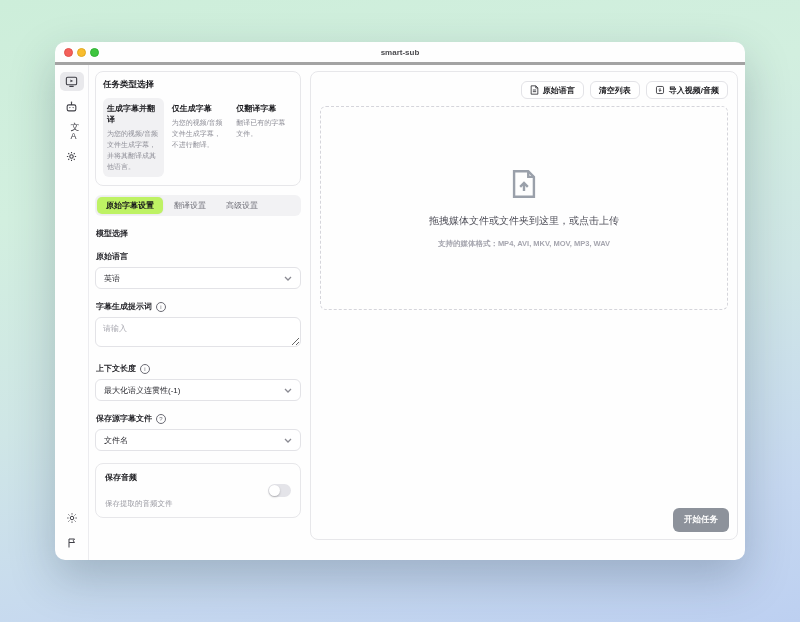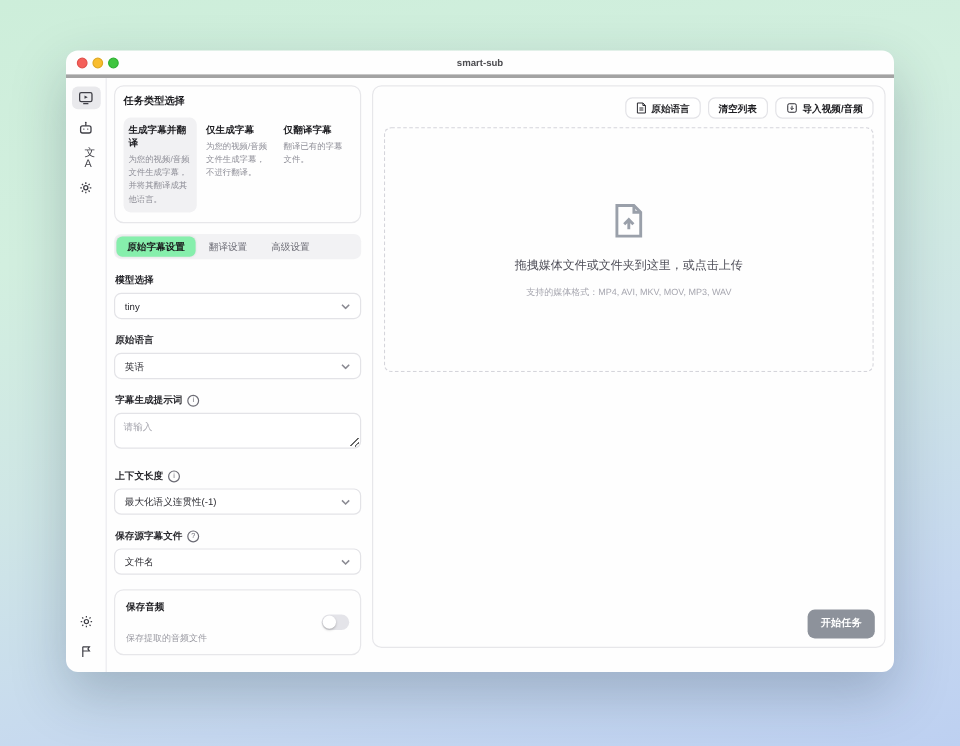--- a/index.html
+++ b/index.html
@@ -31,38 +31,38 @@
   .left-panel{width:206px;flex:none;}
   .task-box{border:1px solid #e7e7ea;border-radius:8px;padding:7px 7px 8px;}
   .task-box-title{font-size:8.5px;font-weight:800;color:#1c1c20;}
   .task-grid{display:grid;grid-template-columns:1fr 1fr 1fr;gap:4px;margin-top:7px;}
   .task-card{padding:5px 4px;border-radius:6px;}
   .task-card.selected{background:#f1f1f3;}
   .task-card-title{font-size:8px;font-weight:800;color:#1c1c20;margin-bottom:4px;}
   .task-card-desc{font-size:7px;color:#8f8f98;line-height:1.55;}
   .tabs{margin-top:9px;background:#f2f2f4;border-radius:6px;padding:2px;display:flex;gap:2px;}
   .tab{padding:3px 9px;font-size:8px;color:#6f6f78;border-radius:5px;}
-  .tab.active{background:#86efac;color:#18181b;font-weight:800;box-shadow:0 0 2px rgba(0,0,0,.08);}
+  .tab.active{background:#bef264;color:#18181b;font-weight:800;box-shadow:0 0 2px rgba(0,0,0,.08);}
   .field-label{font-size:8px;font-weight:800;color:#27272c;margin:12px 1px 5px;display:flex;align-items:center;gap:4px;}
   .info-i{width:8px;height:8px;border:1px solid #6b6b74;border-radius:50%;color:#6b6b74;font-size:6px;line-height:8px;text-align:center;font-weight:400;}
   .select{height:20px;border:1px solid #e3e3e7;border-radius:6px;display:flex;align-items:center;justify-content:space-between;padding:0 8px;font-size:8px;color:#2a2a30;background:#fff;}
   .textarea{width:100%;box-sizing:border-box;height:30px;border:1px solid #e3e3e7;border-radius:6px;padding:5px 7px;font-size:8px;font-family:"Liberation Sans","DejaVu Sans",sans-serif;color:#3c3c42;resize:both;outline:none;}
   .textarea::placeholder{color:#a8a8b0;}
   .audio-box{margin-top:12px;border:1px solid #e7e7ea;border-radius:8px;padding:8px 9px;display:flex;justify-content:space-between;align-items:center;}
   .audio-title{font-size:8px;font-weight:800;color:#1c1c20;}
   .audio-desc{font-size:7.5px;color:#9a9aa2;margin-top:16px;}
   .toggle{width:23px;height:13px;border-radius:7px;background:#e4e4e9;position:relative;flex:none;}
   .toggle-knob{position:absolute;left:1px;top:1px;width:11px;height:11px;border-radius:50%;background:#fff;box-shadow:0 1px 2px rgba(0,0,0,.25);}
   
   .right-panel{flex:1;margin-left:9px;margin-bottom:20px;border:1px solid #e7e7ea;border-radius:8px;padding:9px;position:relative;min-width:0;}
   .actions-row{display:flex;justify-content:flex-end;gap:6px;}
   .action-btn{height:18px;border:1px solid #e3e3e7;border-radius:6px;background:#fff;display:flex;align-items:center;gap:4px;padding:0 8px;font-size:8px;font-weight:700;color:#1c1c20;}
   .dropzone{margin-top:7px;height:202px;border:1px dashed #d5d5db;border-radius:6px;display:flex;flex-direction:column;align-items:center;justify-content:center;}
   .drop-main{font-size:10px;font-weight:400;color:#4e4e58;margin-top:13px;}
-  .drop-sub{font-size:7.5px;color:#a6a6af;margin-top:11px;}
+  .drop-sub{font-size:7.5px;color:#a6a6af;margin-top:11px;font-weight:bold;}
   .start-btn{position:absolute;right:8px;bottom:7px;background:#8d929b;color:#fff;font-size:8.5px;font-weight:700;
     padding:6px 11px;border-radius:6px;border:none;font-family:inherit;}
   svg{display:block;}
 </style>
 </head>
 <body>
 
 <div class="stage">
   <div class="window">
 
@@ -153,28 +153,20 @@
 
           <div class="tabs">
             <div class="tab active">原始字幕设置</div>
             <div class="tab">翻译设置</div>
             <div class="tab">高级设置</div>
           </div>
 
           <div class="field-label">
             <span>模型选择</span>
           </div>
-          <div class="select">
-            <span>tiny</span>
-            <span>
-              <svg width="8" height="5" viewBox="0 0 8 5" fill="none" stroke="#8a8a92" stroke-width="1.3">
-                  <path d="M1 1 L4 4 L7 1"></path>
-                </svg>
-            </span>
-          </div>
 
           <div class="field-label">
             <span>原始语言</span>
           </div>
           <div class="select">
             <span>英语</span>
             <span>
               <svg width="8" height="5" viewBox="0 0 8 5" fill="none" stroke="#8a8a92" stroke-width="1.3">
                   <path d="M1 1 L4 4 L7 1"></path>
                 </svg>

